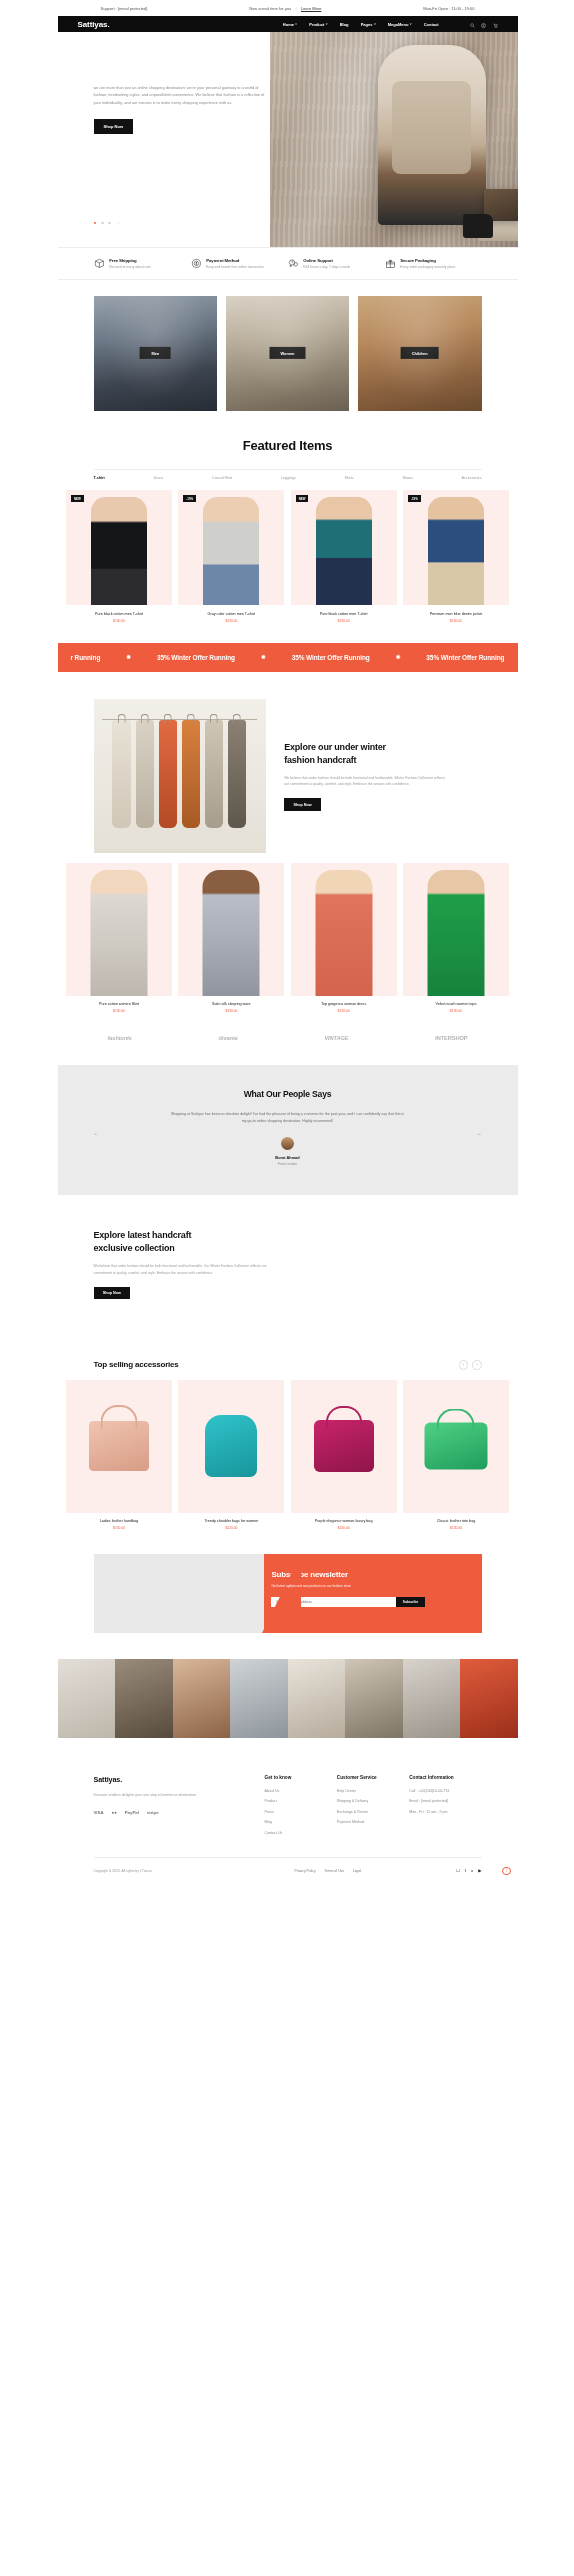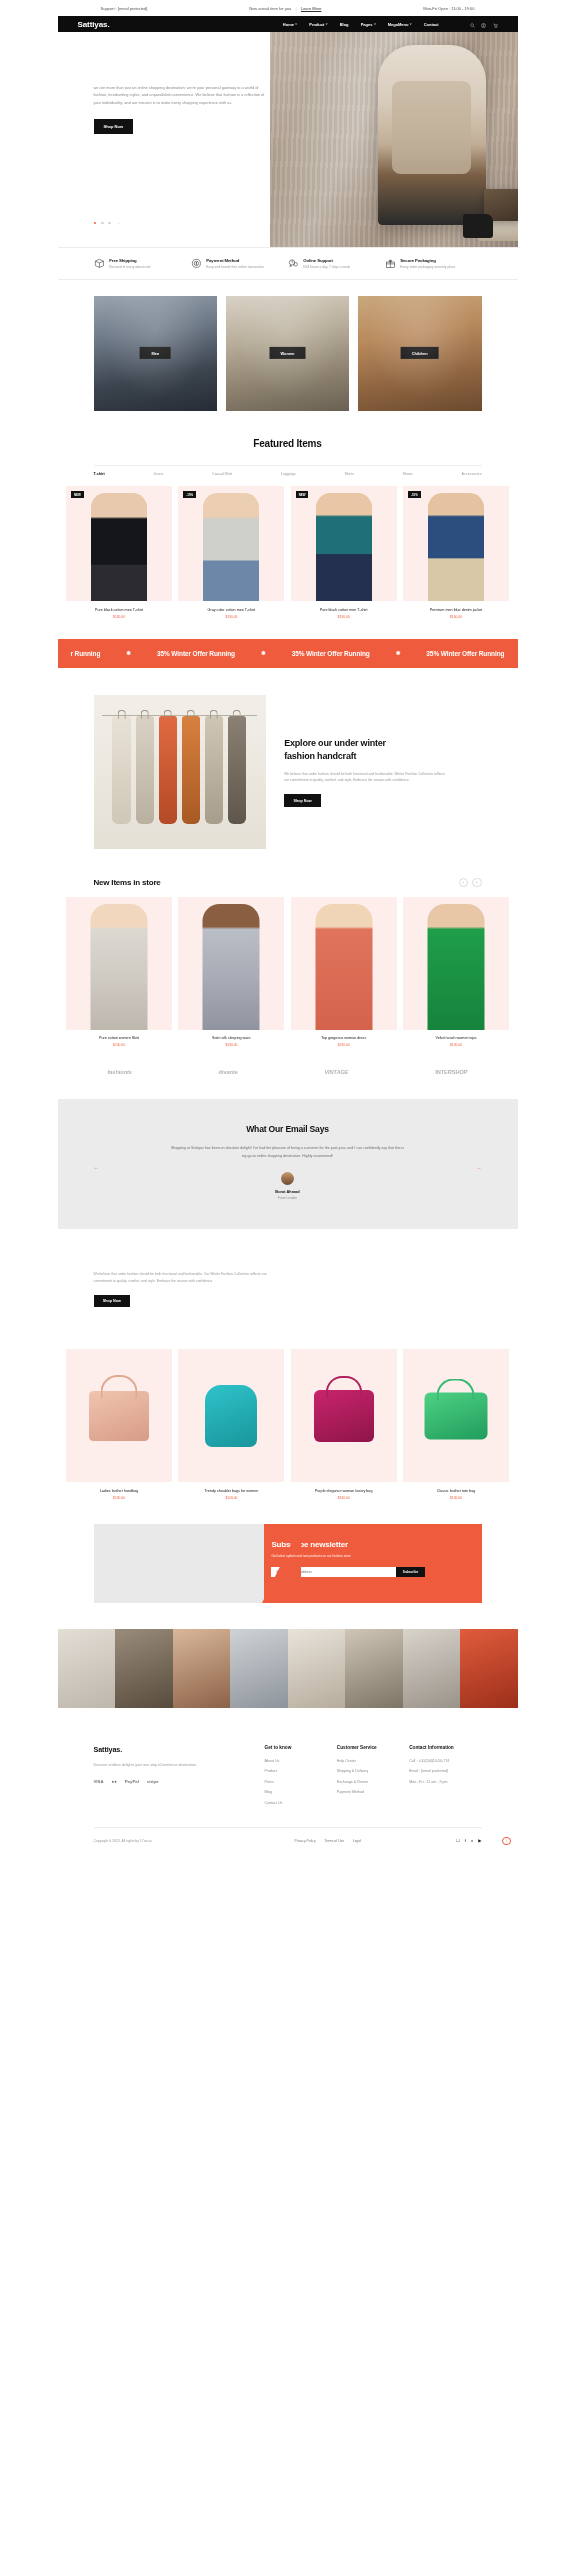--- a/index.html
+++ b/index.html
@@ -115,21 +115,21 @@
   .cat1 { background:linear-gradient(170deg,#8f9aa6 0%,#5e6a78 40%,#3b4450 70%,#2c3views 100%); }
   .cat1 { background:linear-gradient(170deg,#98a3ae 0%,#6b7785 35%,#3c444f 68%,#262c34 100%); }
   .cat2 { background:linear-gradient(170deg,#d9d2c6 0%,#b9ae9b 35%,#8d826f 70%,#6a6052 100%); }
   .cat3 { background:linear-gradient(170deg,#caa87e 0%,#b8895c 35%,#8e6440 70%,#6b4a2f 100%); }
   .catcard:after{
     content:""; position:absolute; inset:0;
     background:radial-gradient(ellipse at 50% 30%, rgba(255,255,255,.18), transparent 60%);
   }
 
   
-  .sec-title { text-align:center; font-size:10px; font-weight:bold; padding:27px 0 0; letter-spacing:-0.2px; }
+  .sec-title { text-align:center; font-size:13px; font-weight:bold; padding:27px 0 0; letter-spacing:-0.2px; }
 
   
   .tabs {
     display:flex; justify-content:space-between; margin:16px 36px 0;
     border-top:0.7px solid #ededed; padding-top:6.5px;
   }
   .tabs .tab { font-size:3.7px; color:#9b9b9b; cursor:pointer; }
   .tabs .tab.on { color:#111; font-weight:bold; }
 
   
@@ -492,27 +492,20 @@
     <div>
       <div class="ex-h2">
         <span>Explore our under winter</span><br>
         <span>fashion handcraft</span>
       </div>
       <div class="ex-p">We believe that under fashion should be both functional and fashionable. Winter Fashion Collection reflects our commitment to quality, comfort, and style. Embrace the season with confidence.</div>
       <button class="ex-btn">Shop Now</button>
     </div>
   </div>
 
-  <div class="rowhead">
-    <h2>New Items in store</h2>
-    <div class="navs">
-      <div class="circbtn">‹</div>
-      <div class="circbtn">›</div>
-    </div>
-  </div>
   <div class="ngrid">
     <div class="ncard">
       <div class="nimg">
           <div class="nfig nf-1"></div>
         </div>
       <div class="pname">Pure cotton women Skirt</div>
       <div class="pprice">$130.00</div>
     </div>
     <div class="ncard">
       <div class="nimg">
@@ -540,35 +533,46 @@
   <div class="brands">
     <div class="brand i">fashionts</div>
     <div class="brand">divante</div>
     <div class="brand i">VINTAGE</div>
     <div class="brand">INTERSHOP</div>
   </div>
 
   <div class="testi">
     <span class="la">←</span>
     <span class="ra">→</span>
-    <h2>What Our Email Says</h2>
+    <h2>What Our People Says</h2>
     <p>Shopping at Sattiyas has been an absolute delight! I've had the pleasure of being a customer for the past year, and I can confidently say that this is my go-to online shopping destination. Highly recommend!</p>
     <div class="ava"></div>
     <div class="nm">Borat Ahmad</div>
     <div class="rl">From London</div>
   </div>
 
   <div class="craft">
     <div class="craft-left">
+      <h2>
+        <span>Explore latest handcraft</span><br>
+        <span>exclusive collection</span>
+      </h2>
       <p>We believe that under fashion should be both functional and fashionable. Our Winter Fashion Collection reflects our commitment to quality, comfort, and style. Embrace the season with confidence.</p>
       <button class="btn">Shop Now</button>
     </div>
     <div style="flex:1"></div>
   </div>
 
+  <div class="rowhead">
+    <h2>Top selling accessories</h2>
+    <div class="navs">
+      <div class="circbtn">‹</div>
+      <div class="circbtn">›</div>
+    </div>
+  </div>
   <div class="ngrid">
     <div class="ncard">
       <div class="aimg">
           <div class="afig bag1"></div>
         </div>
       <div class="pname">Ladies leather handbag</div>
       <div class="pprice">$130.00</div>
     </div>
     <div class="ncard">
       <div class="aimg">

